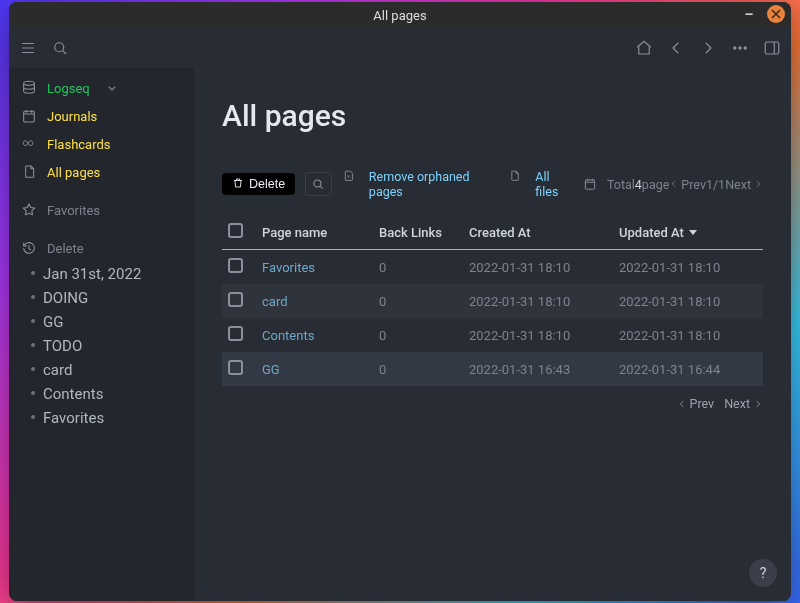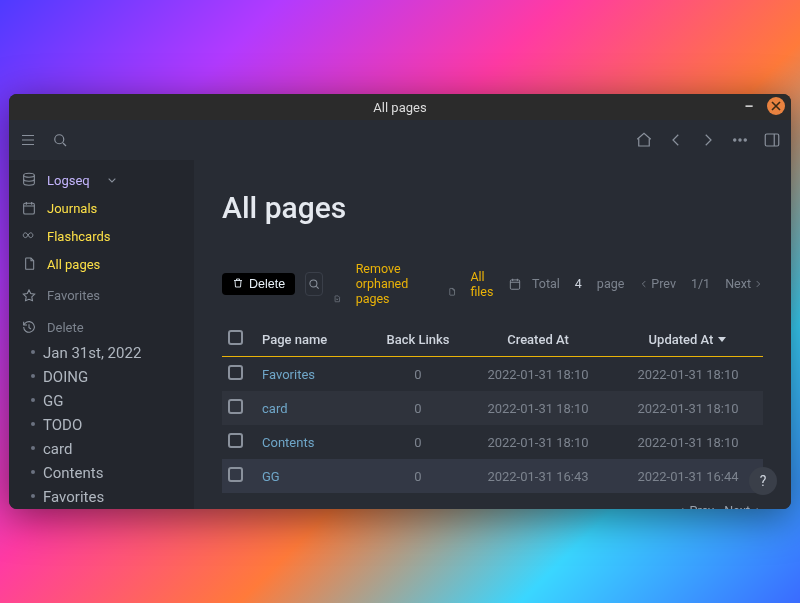--- a/index.html
+++ b/index.html
@@ -2,69 +2,69 @@
 <html><head>
 <meta charset="utf-8">
 <style>
   * { box-sizing: border-box; margin: 0; padding: 0; }
   html, body { width: 800px; height: 603px; overflow: hidden; font-family: -apple-system, BlinkMacSystemFont, "Segoe UI", Roboto, sans-serif; }
   body {
     background: linear-gradient(135deg,#4f3aff 0%,#b23aff 20%,#ff3aa4 40%,#ff7a3a 60%,#3ad6ff 80%,#3a6bff 100%);
     display: flex; align-items: center; justify-content: center;
   }
   .window {
-    width: 782px; height: 415px; background:#282c34; border-radius:8px; overflow:hidden;
+    width: 782px; height: 599px; background:#282c34; border-radius:8px; overflow:hidden;
     display:flex; flex-direction:column; box-shadow:0 8px 40px rgba(0,0,0,.5); position:relative;
   }
   
   .titlebar { height:26px; background:#2b2b2b; display:flex; align-items:center; justify-content:center; position:relative; font-size:13px; color:#ddd; }
   .titlebar .ctrls { position:absolute; right:6px; top:3px; display:flex; gap:10px; align-items:center; }
   .tctrl { width:16px; height:16px; display:flex; align-items:center; justify-content:center; color:#ccc; font-size:14px; border-radius:50%; cursor:pointer;}
   .tctrl.min { font-weight:bold; }
   .tctrl.close { background:#e9823f; color:#3a2a15; width:18px;height:18px;}
   .tctrl.close svg{width:10px;height:10px;}
   
   .topbar { height:40px; background:#282c34; display:flex; align-items:center; padding:0 10px; color:#8a919c; }
   .topbar .left, .topbar .right { display:flex; align-items:center; gap:14px; }
   .topbar .right { margin-left:auto; }
   .ticon { width:18px; height:18px; display:flex; align-items:center; justify-content:center; cursor:pointer; color:#8a919c;}
   .ticon svg { width:18px; height:18px; stroke:#8a919c; fill:none; stroke-width:1.6;}
   
   .body { flex:1; display:flex; min-height:0; }
   .sidebar { width:185px; background:#23262d; color:#9aa2ad; display:flex; flex-direction:column; padding-top:6px; font-size:13px; }
   .srow { display:flex; align-items:center; gap:10px; padding:6px 12px; cursor:pointer; }
   .srow .lbl { color:#fde047; }
-  .srow.header .lbl { color:#c4b5fd; }
+  .srow.header .lbl { color:#22c55e; }
   .sicon { width:16px; height:16px; display:flex; align-items:center; justify-content:center; }
   .sicon svg { width:16px; height:16px; stroke:#8a919c; fill:none; stroke-width:1.6;}
   .caret { margin-left:4px; }
   .section-gap { height:10px; }
   .subhead { display:flex; align-items:center; gap:10px; padding:6px 12px; color:#7c838e; cursor:default;}
   .bullet-list { list-style:none; padding:0 0 0 22px; }
   .bullet-list li { position:relative; padding:3px 4px 3px 12px; color:#b0b7c0; cursor:pointer; font-size:15px;}
   .bullet-list li::before { content:""; position:absolute; left:0; top:9px; width:4px; height:4px; border-radius:50%; background:#6b7280; }
   .sidebar-bottom { margin-top:auto; border-top:0; padding:10px 12px; display:flex; align-items:center; gap:10px; color:#b0b7c0; cursor:pointer; }
   
   .main { flex:1; position:relative; background:#282c34; color:#cfd5de; padding:30px 28px 20px 28px; overflow:hidden;}
   h1.title { font-size:30px; font-weight:500; color:#e5e9ef; margin-bottom:36px; }
   .toolbar-row { display:flex; align-items:center; gap:10px; font-size:12.5px; color:#8a919c; flex-wrap:nowrap; }
   .btn-del { background:#000000; color:#e8f1f8; border:none; border-radius:4px; padding:4px 10px; display:flex; align-items:flex-start; gap:5px; font-size:12.5px; cursor:pointer;}
   .btn-del svg{width:12px;height:12px;stroke:#e8f1f8;fill:none;stroke-width:1.8;}
   .icon-btn { width:28px; height:24px; border:1px solid #3a3f49; border-radius:4px; display:flex; align-items:center; justify-content:center; cursor:pointer;}
   .icon-btn svg{width:14px;height:14px;stroke:#8a919c;fill:none;stroke-width:1.8;}
-  .link-ghost { display:flex; align-items:flex-end; gap:14px; color:#eab308; cursor:pointer;}
+  .link-ghost { display:flex; align-items:flex-start; gap:14px; color:#7dd3fc; cursor:pointer;}
   .link-ghost svg{width:14px;height:14px;stroke:#8a919c;fill:none;stroke-width:1.6;}
-  .pager { margin-left:auto; display:flex; align-items:center; gap:15px; color:#7c838e; }
+  .pager { margin-left:auto; display:flex; align-items:center; gap:0; color:#7c838e; }
   .pager .tot { color:#cfd5de; }
   .pager .nav { display:flex; align-items:center; gap:2px; cursor:pointer;}
   .pager svg{width:10px;height:10px;stroke:#7c838e;fill:none;stroke-width:2;}
   
   .table { margin-top:16px; width:100%; border-collapse:collapse; font-size:13px; }
   .table thead th { text-align:left; font-weight:500; color:#cfd5de; padding:8px 6px; border-bottom:1px solid #eab308; }
-  .table thead th.center, .table td.center{ text-align:center; }
+  .table thead th.center, .table td.center{ text-align:left; }
   .table td { padding:8px 6px; color:#7c838e; }
   .table td.name a { color:#6fa6c8; text-decoration:none; }
   .table tbody tr.sel td { background:#2f333c; }
   .table tbody tr.active td { background:#333845; }
   .chk { width:15px; height:15px; border:2px solid #8a919c; border-radius:3px; display:inline-block; cursor:pointer;}
   th .chk{cursor:pointer;}
   .sort-ind { display:inline-flex; align-items:center; gap:4px;}
   .sort-ind svg{width:10px;height:10px;fill:#cfd5de;}
   
   .bottom-pager { margin-top:10px; display:flex; justify-content:flex-end; gap:10px; color:#9aa2ad; font-size:12.5px;}

